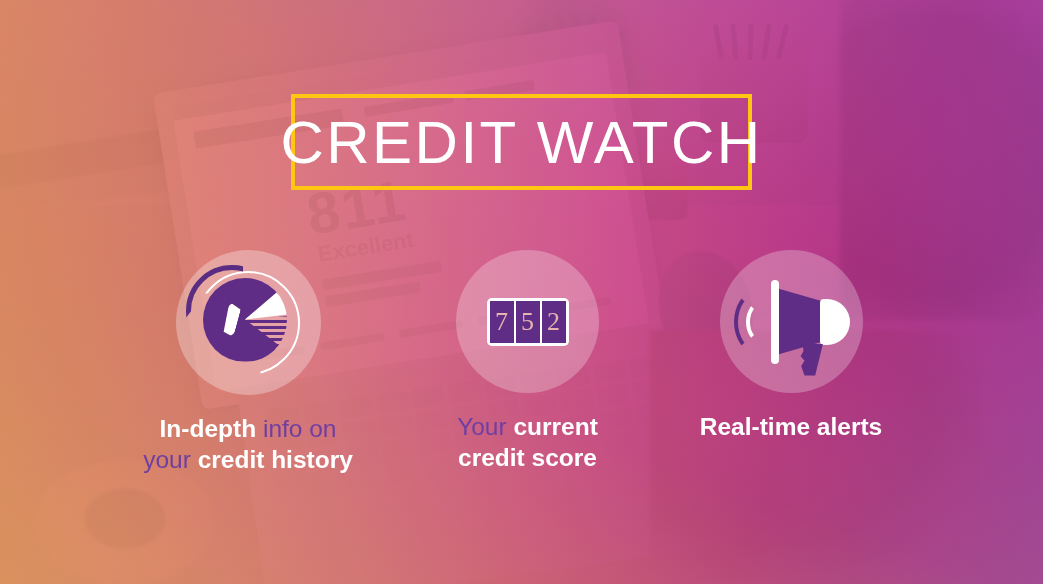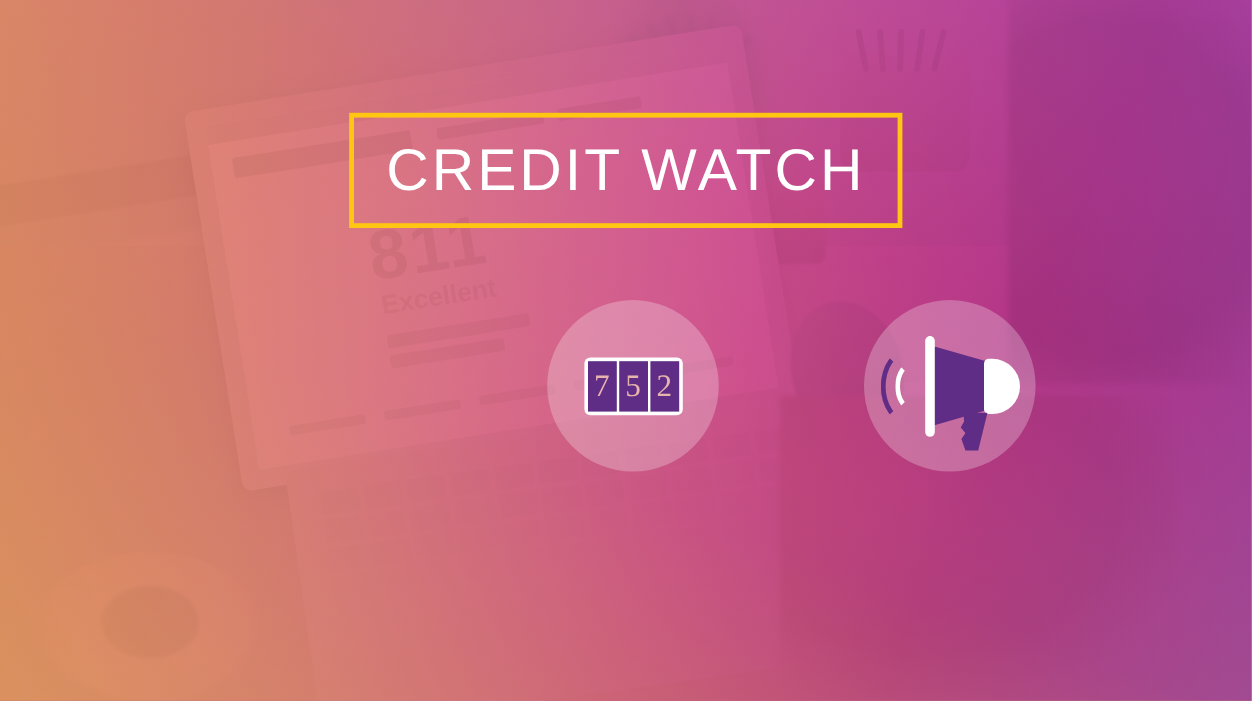--- a/index.html
+++ b/index.html
@@ -153,21 +153,21 @@
   }
 
   
   .title-box {
     position:absolute; left:291px; top:94px; width:461px; height:96px;
     border:4px solid #ffc711;
   }
   .title-text {
     position:absolute; left:291px; top:94px; width:461px; height:96px;
     display:flex; align-items:center; justify-content:center;
-    color:#ffffff; font-size:49px; font-weight:300;
+    color:#ffffff; font-size:60px; font-weight:300;
     letter-spacing:2.5px; white-space:nowrap;
     font-family:"Liberation Sans", sans-serif;
   }
   .title-tag {
     position:absolute; left:412px; top:178px; width:221px; height:23px;
     background:#ffc711;
     display:flex; align-items:center; justify-content:center;
     color:#4c4339; font-size:12.5px; font-weight:700; letter-spacing:1.5px;
   }
 
@@ -399,38 +399,61 @@
 
   <div class="tint-a"></div>
   <div class="tint-b"></div>
   <div class="tint-c"></div>
 
   <div class="title-box"></div>
   <div class="title-text">CREDIT WATCH</div>
 
   <div class="features">
 
+    <div class="feature f1">
+      <div class="circle">
+        <div class="pie-wrap">
+          <div class="pie-ring"></div>
+          <div class="pie-arc"></div>
+          <div class="pie-body"></div>
+          <div class="pie-white-slice"></div>
+          <div class="pie-stripe"></div>
+          <div class="pie-notch"></div>
+        </div>
+      </div>
+      <div class="cap">
+        <span>In-depth</span><span class="pl"> info on</span><br>
+        <span class="pl">your </span><span>credit history</span>
+      </div>
+    </div>
 
     <div class="feature f2">
       <div class="circle c2">
         <div class="score">
           <i>7</i>
           <i>5</i>
           <i>2</i>
         </div>
+      </div>
+      <div class="cap">
+        <span class="pl">Your </span><span>current</span><br>
+        <span>credit score</span>
       </div>
     </div>
 
     <div class="feature f3">
       <div class="circle c3">
         <div class="mega">
           <div class="mega-wave mw1"></div>
           <div class="mega-wave mw2"></div>
           <div class="mega-cone"></div>
           <div class="mega-cap"></div>
           <div class="mega-handle"></div>
           <div class="mega-bar"></div>
         </div>
       </div>
+      <div class="cap">
+        <span>Real-time alerts</span>
+      </div>
     </div>
 
   </div>
 </div>
 
 </body></html>

